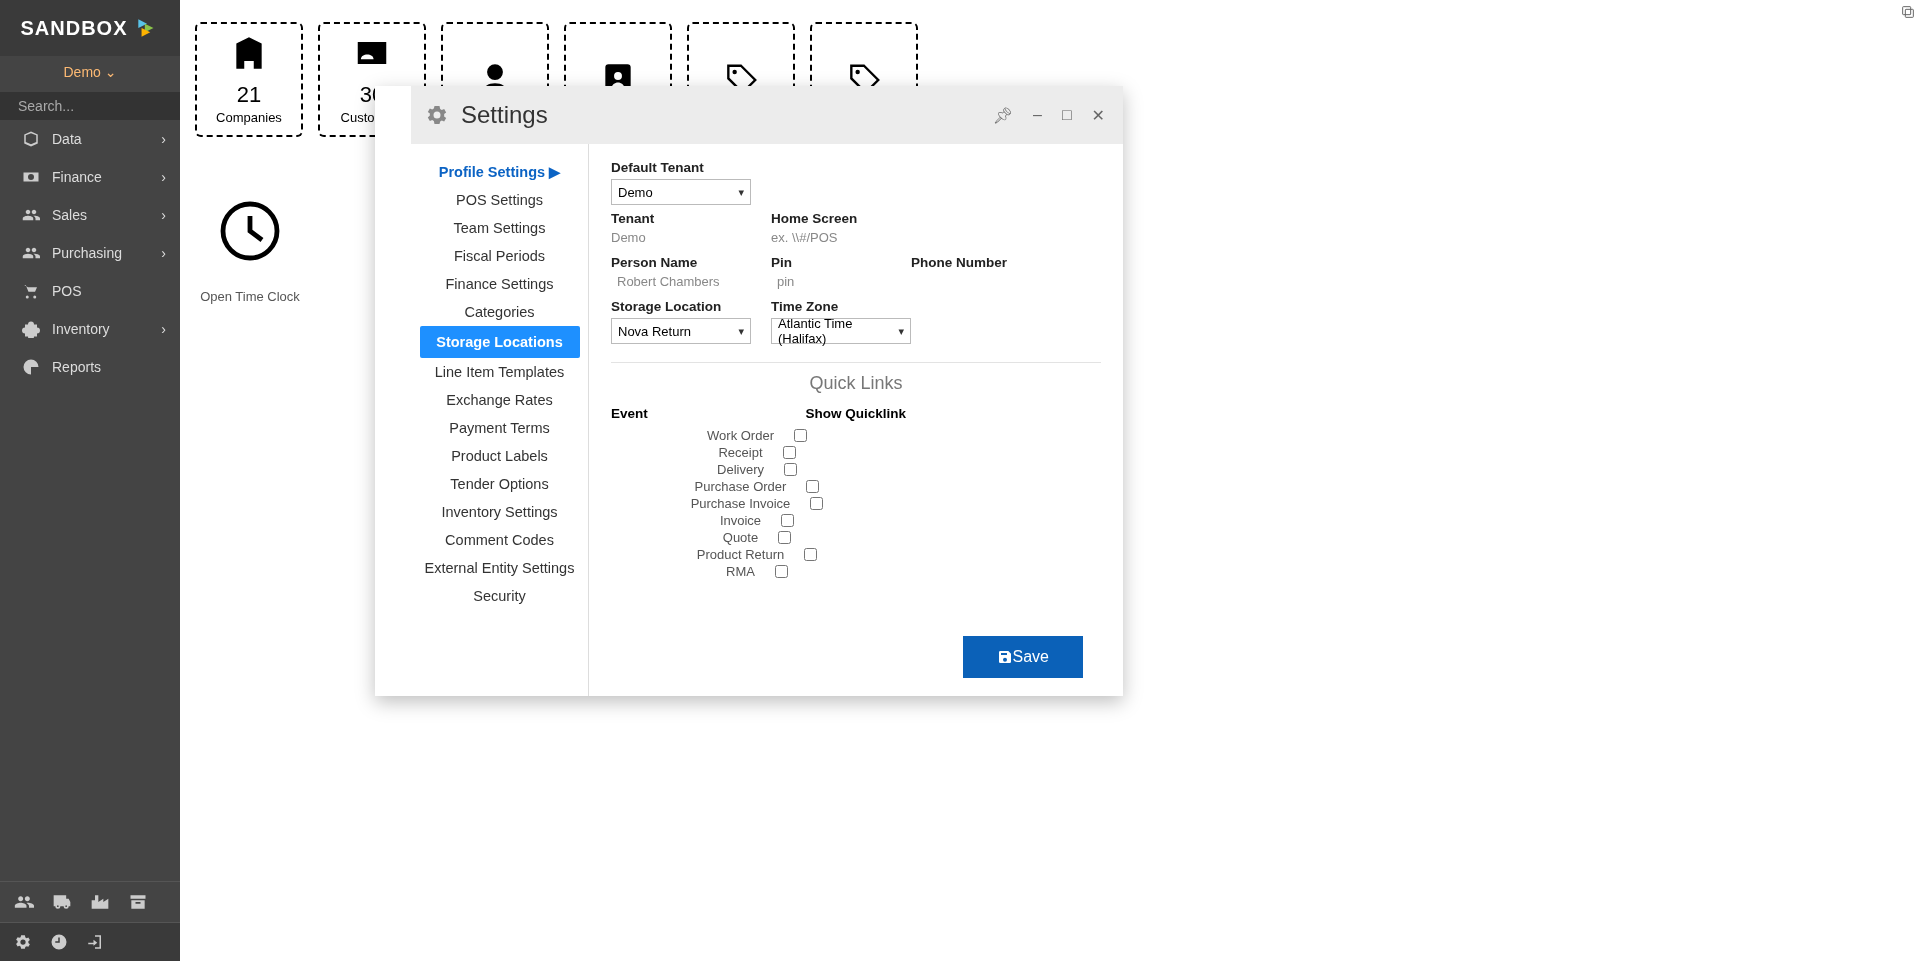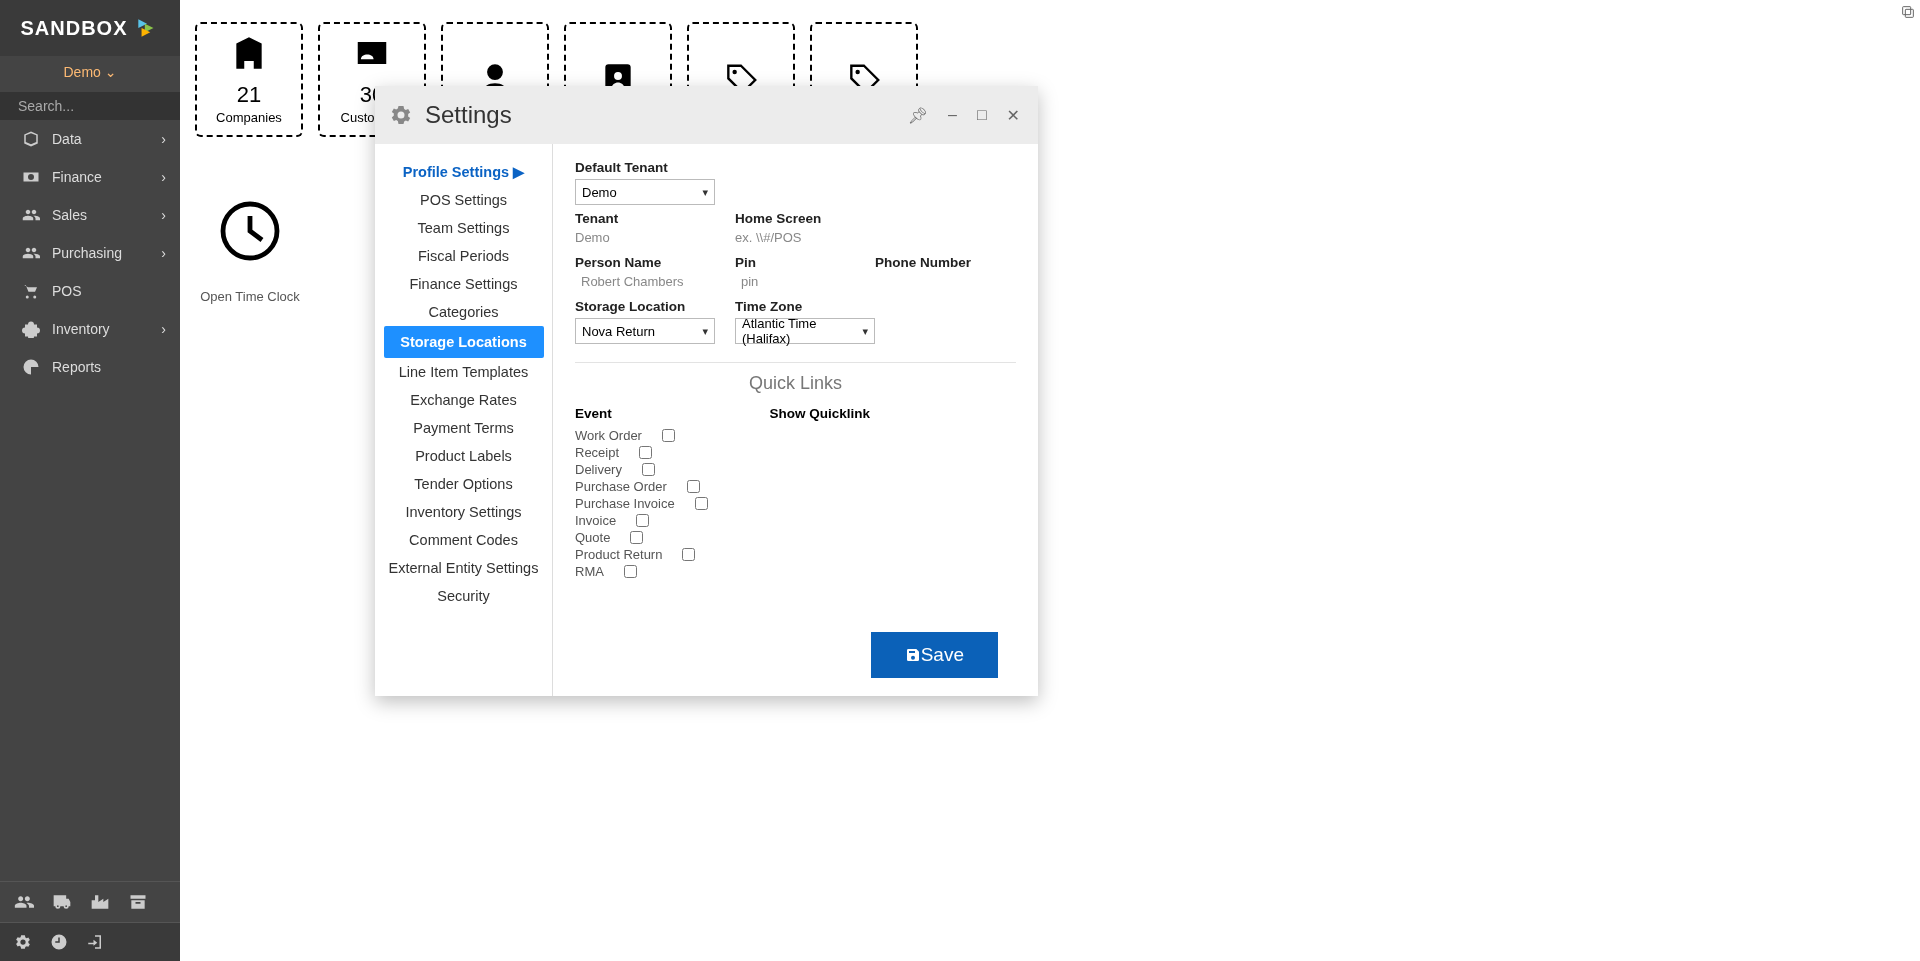--- a/index.html
+++ b/index.html
@@ -30,21 +30,21 @@
 
 
 .clockbox { position:absolute; left:200px; top:195px; width:100px; text-align:center; color:#555; cursor:pointer; }
 .clockbox svg { width:72px; height:72px; stroke:#000; }
 .clockbox .lbl { font-size:13px; margin-top:18px; }
 
 
 .topright { position:absolute; top:4px; right:4px; cursor:pointer; }
 
 
-.modal { position:absolute; left:375px; top:86px; width:663px; height:610px; background:#fff; box-shadow:0 6px 18px rgba(0,0,0,.25); }
+.modal { position:absolute; left:375px; top:86px; width:748px; height:610px; background:#fff; box-shadow:0 6px 18px rgba(0,0,0,.25);padding-left:36px; }
 .modal-head { height:58px; background:#ececec; display:flex; align-items:center; padding:0 14px; gap:12px; }
 .modal-head .title { font-size:24px; color:#333; }
 .modal-head .spacer { flex:1; }
 .modal-head .winbtn { color:#666; font-size:16px; padding:4px; cursor:pointer; }
 .modal-body { display:flex; height:calc(100% - 58px); }
 .settings-nav { width:178px; padding:14px 0; border-right:1px solid #ddd; display:flex; flex-direction:column; align-items:center; }
 .settings-nav .item { width:160px; text-align:center; padding:6px 0; font-size:14.5px; color:#333; cursor:pointer; }
 .settings-nav .item.current { color:#0b63c4; font-weight:600; }
 .settings-nav .item.current::after { content:" \25B6"; color:#0b63c4; }
 .settings-nav .item.selected { background:#1e90ff; color:#fff; border-radius:2px; font-weight:600; padding:8px 0; }
@@ -52,23 +52,23 @@
 .fld-label { font-weight:600; font-size:13.5px; color:#222; margin-bottom:4px; }
 .sel { height:26px; width:140px; border:1px solid #bbb; background:#fff; font-size:13px; padding:0 6px; position:relative; display:flex; align-items:center; justify-content:space-between; cursor:pointer; }
 .sel::after { content:"\25BE"; color:#333; font-size:11px; }
 .row { display:flex; gap:20px; margin-bottom:10px; }
 .col { display:flex; flex-direction:column; }
 .txt-muted { color:#888; font-size:13px; }
 .hr { border:none; border-top:1px solid #e3e3e3; margin:18px 0 10px; }
 .ql-title { color:#777; font-size:18px; margin-bottom:12px;text-align:center; }
 .ql-table { width:295px; }
 .ql-head { display:flex; justify-content:space-between; font-weight:600; font-size:13.5px; margin-bottom:6px; }
-.ql-row { display:flex; justify-content:flex-start; font-size:13px; color:#555; padding:1px 0;gap:20px; }
+.ql-row { display:flex; justify-content:center; font-size:13px; color:#555; padding:1px 0;gap:20px; }
 .ql-row input[type=checkbox] { margin-right:3px; }
-.savebtn { position:absolute; right:40px; bottom:18px; background:#0b61b8; color:#fff; border:none; padding:12px 34px; font-size:19px; cursor:pointer; display:flex; align-items:center; }
+.savebtn { position:absolute; right:40px; bottom:18px; background:#0b61b8; color:#fff; border:none; padding:12px 34px; font-size:16px; cursor:pointer; display:flex; align-items:center; }
 </style>
 </head>
 <body>
 
 <div class="sidebar">
   <div class="brand">
     <span>SANDBOX</span>
     <svg width="26" height="26" viewBox="0 0 24 24">
         <path fill="#59c3e8" d="M4 4l8 4-8 4z"></path>
         <path fill="#8bc34a" d="M10 8l8 4-8 4z"></path>

